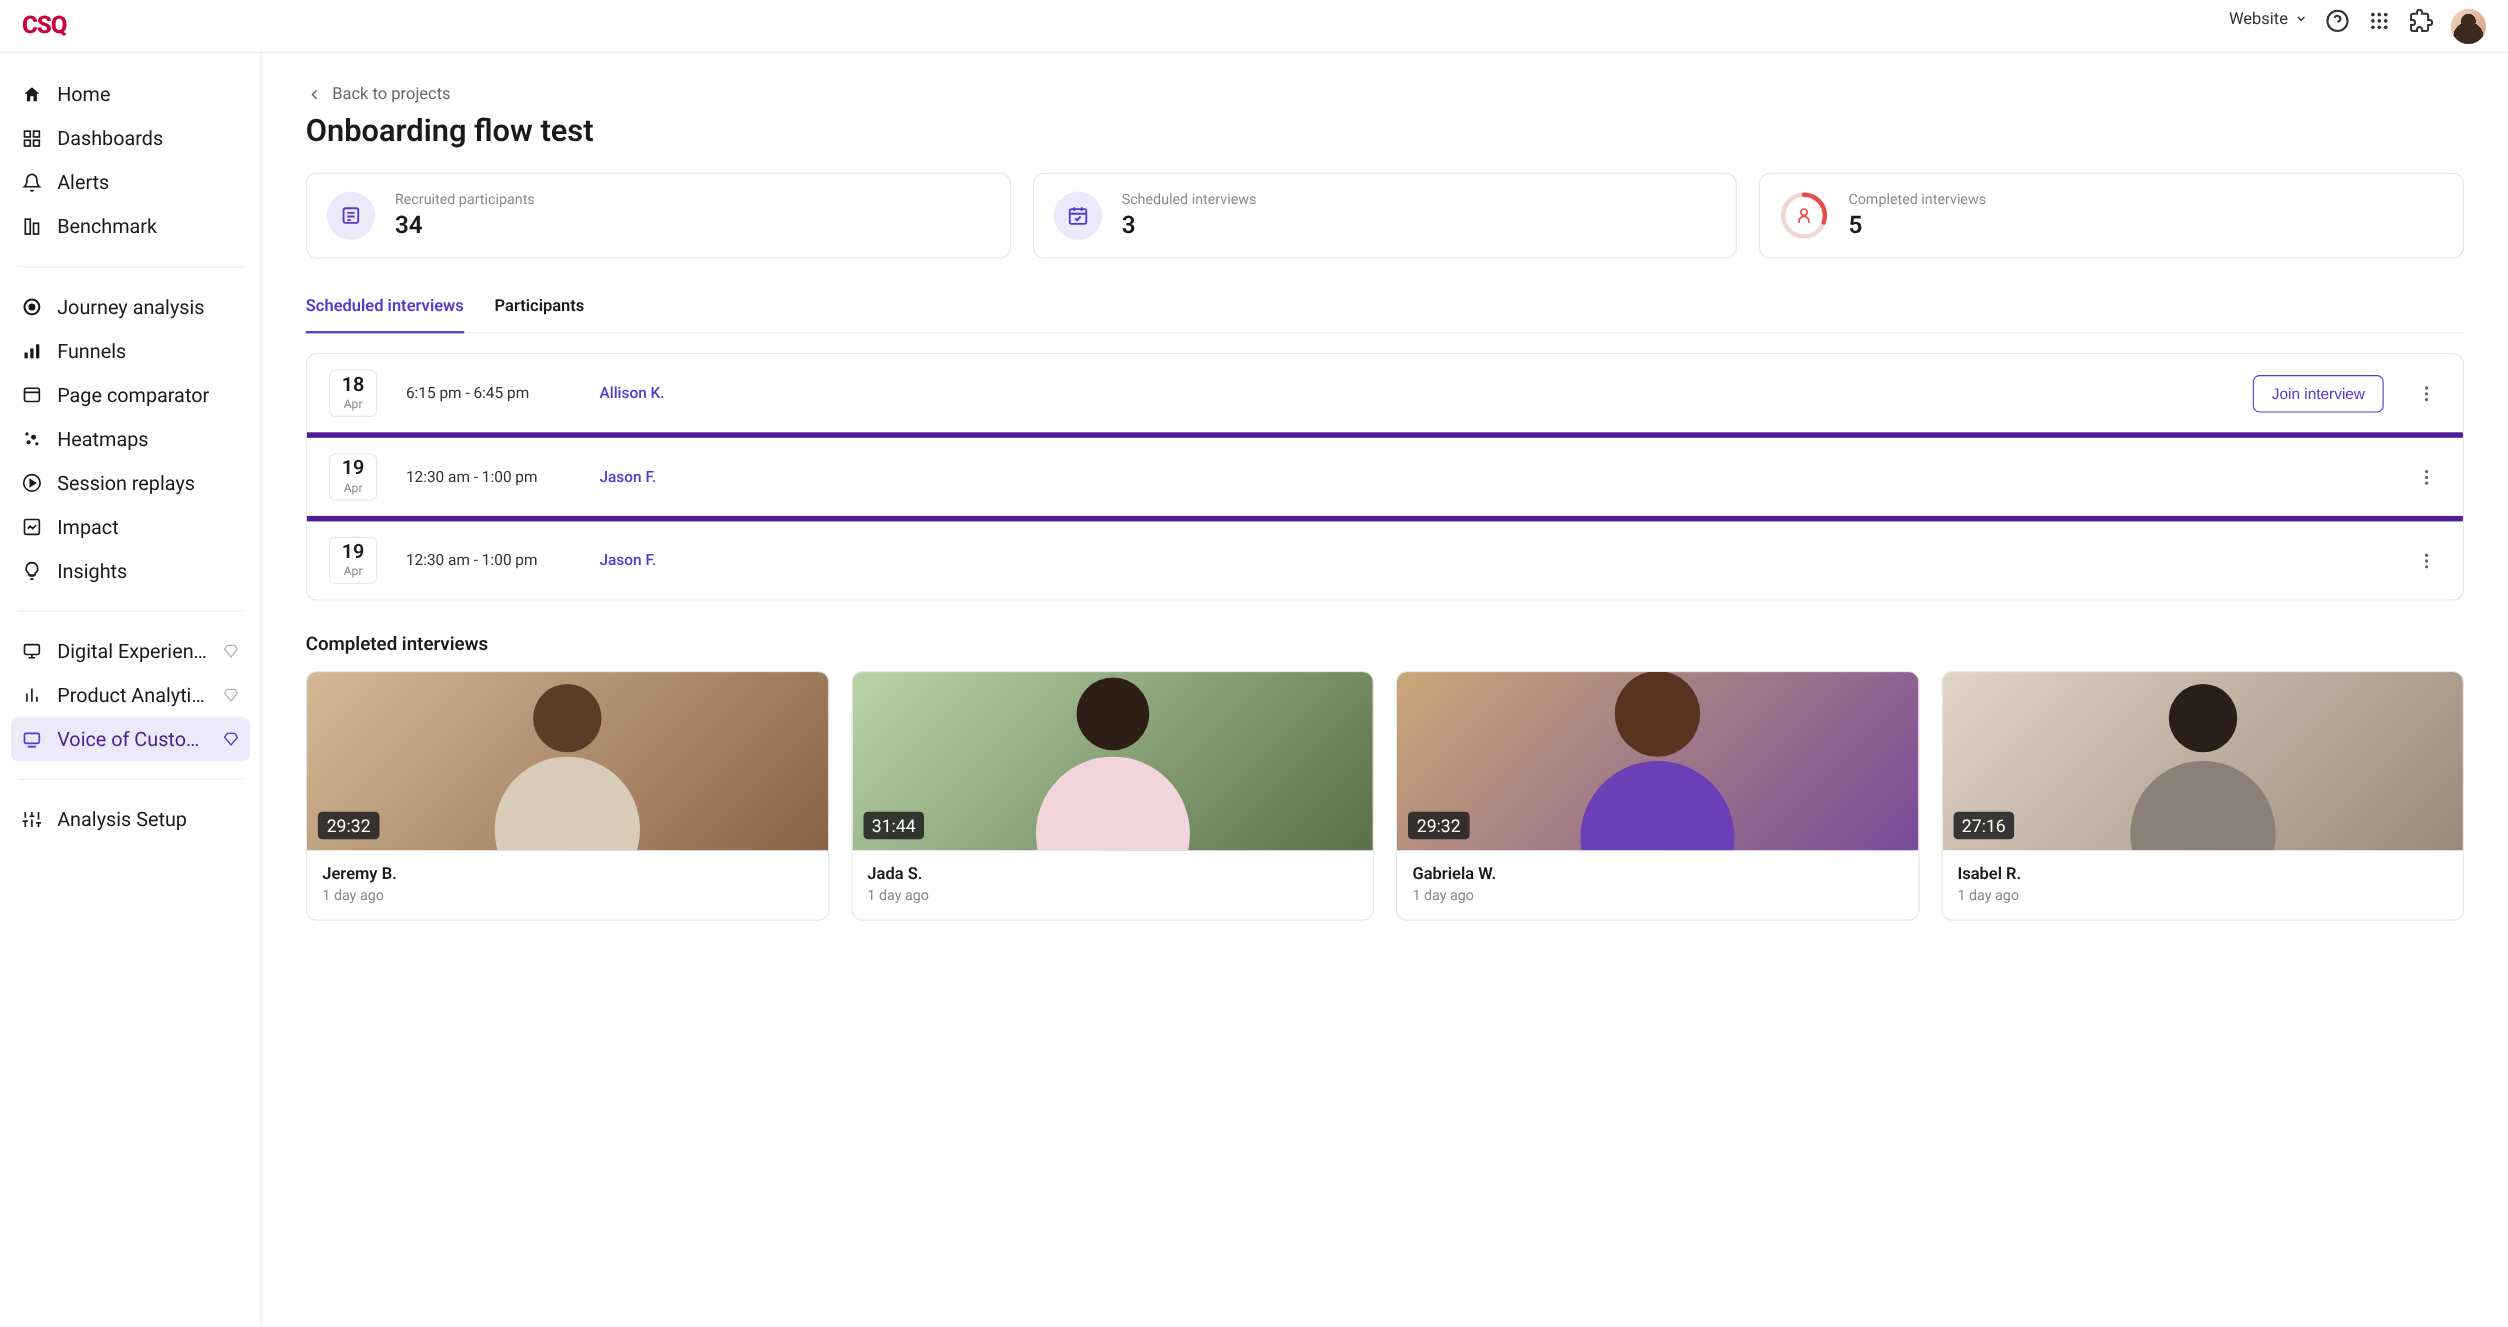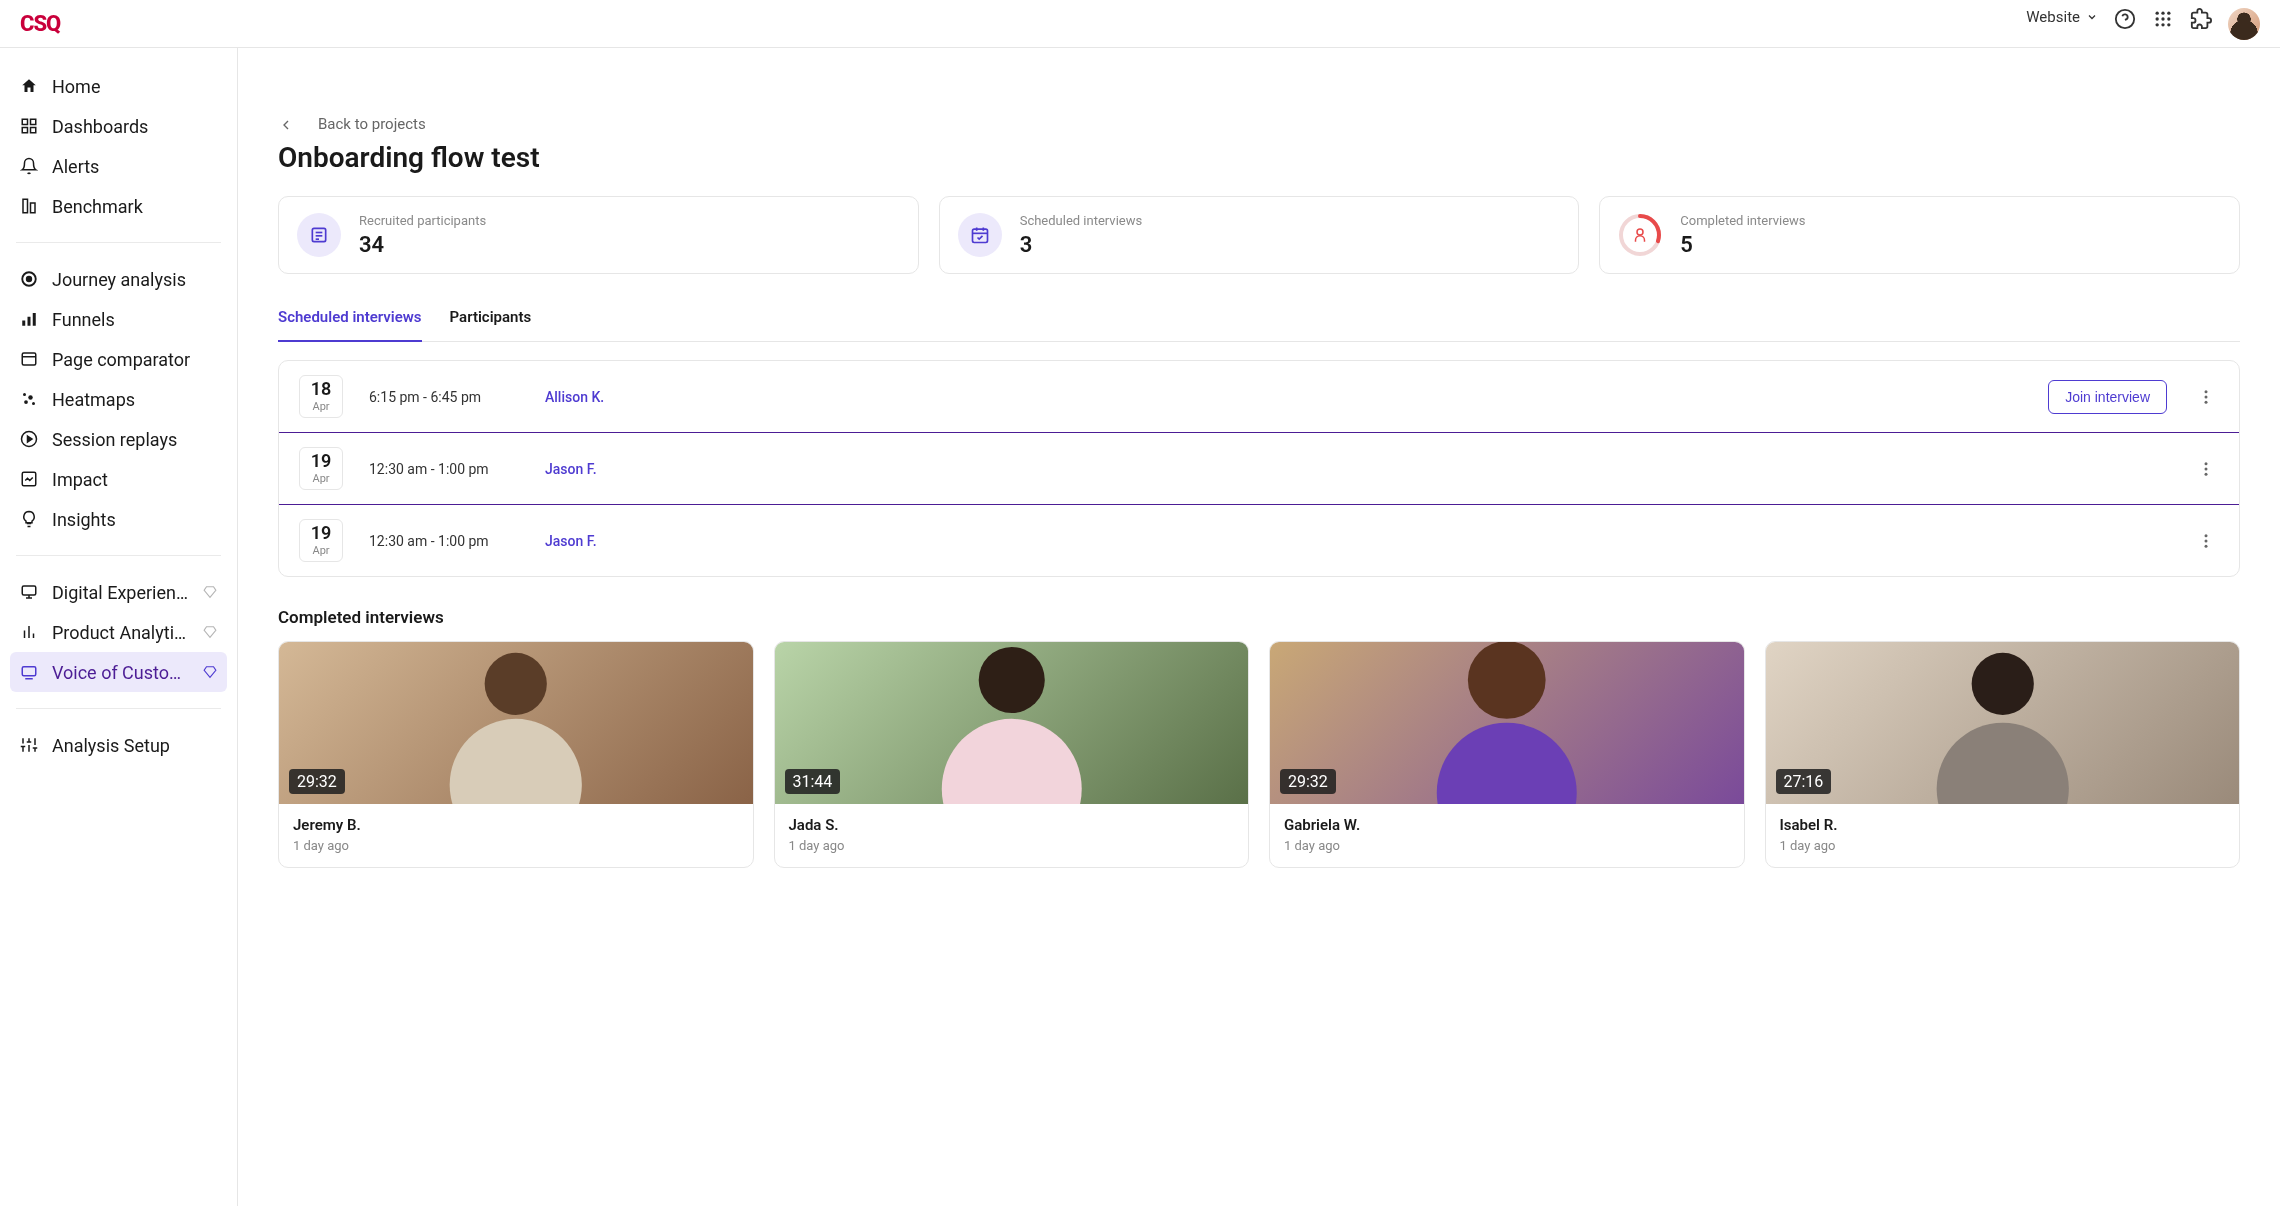--- a/index.html
+++ b/index.html
@@ -49,21 +49,21 @@
     cursor: pointer; font-size: 18px; color:#1a1a1a;
   }
   .nav-icon { width:18px; height:18px; display:flex; align-items:center; justify-content:center; color:#1a1a1a; }
   .nav-item.active { background:#ece9fb; color:#4c1d95; }
   .nav-item.active .nav-icon { color:#4e3bd1; }
   .nav-badge { margin-left:auto; color:#b5b5b5; }
   .nav-item.active .nav-badge { color:#4e3bd1; }
   .nav-label { white-space:nowrap; overflow:hidden; text-overflow:ellipsis; flex:1; }
 
   
-  .back-link { display:flex; align-items:flex-end; gap:24px; color:#666; font-size:15px; cursor:pointer; margin-bottom:8px;margin-top:39px; }
+  .back-link { display:flex; align-items:flex-end; gap:8px; color:#666; font-size:15px; cursor:pointer; margin-bottom:8px; }
   .page-title { font-size:28px; font-weight:600; margin-bottom:22px; }
 
   .stats-row { display:flex; gap:20px; margin-bottom:28px;border-radius:25px; }
   .stat-card {
     flex:1; border:1px solid #e6e6e6; border-radius:10px;
     padding:16px 18px; display:flex; align-items:center; gap:18px;
   }
   .stat-icon { width:44px; height:44px; border-radius:50%; background:#ece9fb; display:flex; align-items:center; justify-content:center; color:#4e3bd1; position:relative; }
   .stat-icon.ring {
     background:#fff;
@@ -72,21 +72,21 @@
   .stat-label { font-size:13px; color:#8a8a8a; margin-bottom:4px; }
   .stat-value { font-size:22px; font-weight:600; }
 
   .tabs { display:flex; gap:28px; border-bottom:1px solid #e6e6e6; margin-bottom:18px; }
   .tab { padding:6px 0 14px 0; font-size:15px; font-weight:600; color:#1a1a1a; cursor:pointer; }
   .tab.active { color:#4e3bd1; border-bottom:2px solid #4e3bd1; margin-bottom:-1px; }
 
   .interview-list { border:1px solid #e6e6e6; border-radius:10px; margin-bottom:30px; }
   .interview-row {
     display:flex; align-items:center; padding:14px 20px; gap:26px;
-    border-bottom:1px solid #4c1d95;
+    border-bottom:5px solid #4c1d95;
   }
   .interview-row:last-child { border-bottom:none; }
   .date-chip {
     width:44px; text-align:center; border:1px solid #e6e6e6; border-radius:6px; padding:4px 0;
   }
   .date-day { font-size:18px; font-weight:600; line-height:1; }
   .date-mon { font-size:11px; color:#888; margin-top:2px; }
   .int-time { font-size:14px; color:#333; width:150px; }
   .int-name { color:#4e3bd1; font-size:14px; font-weight:500; }
   .int-spacer { flex:1; }

